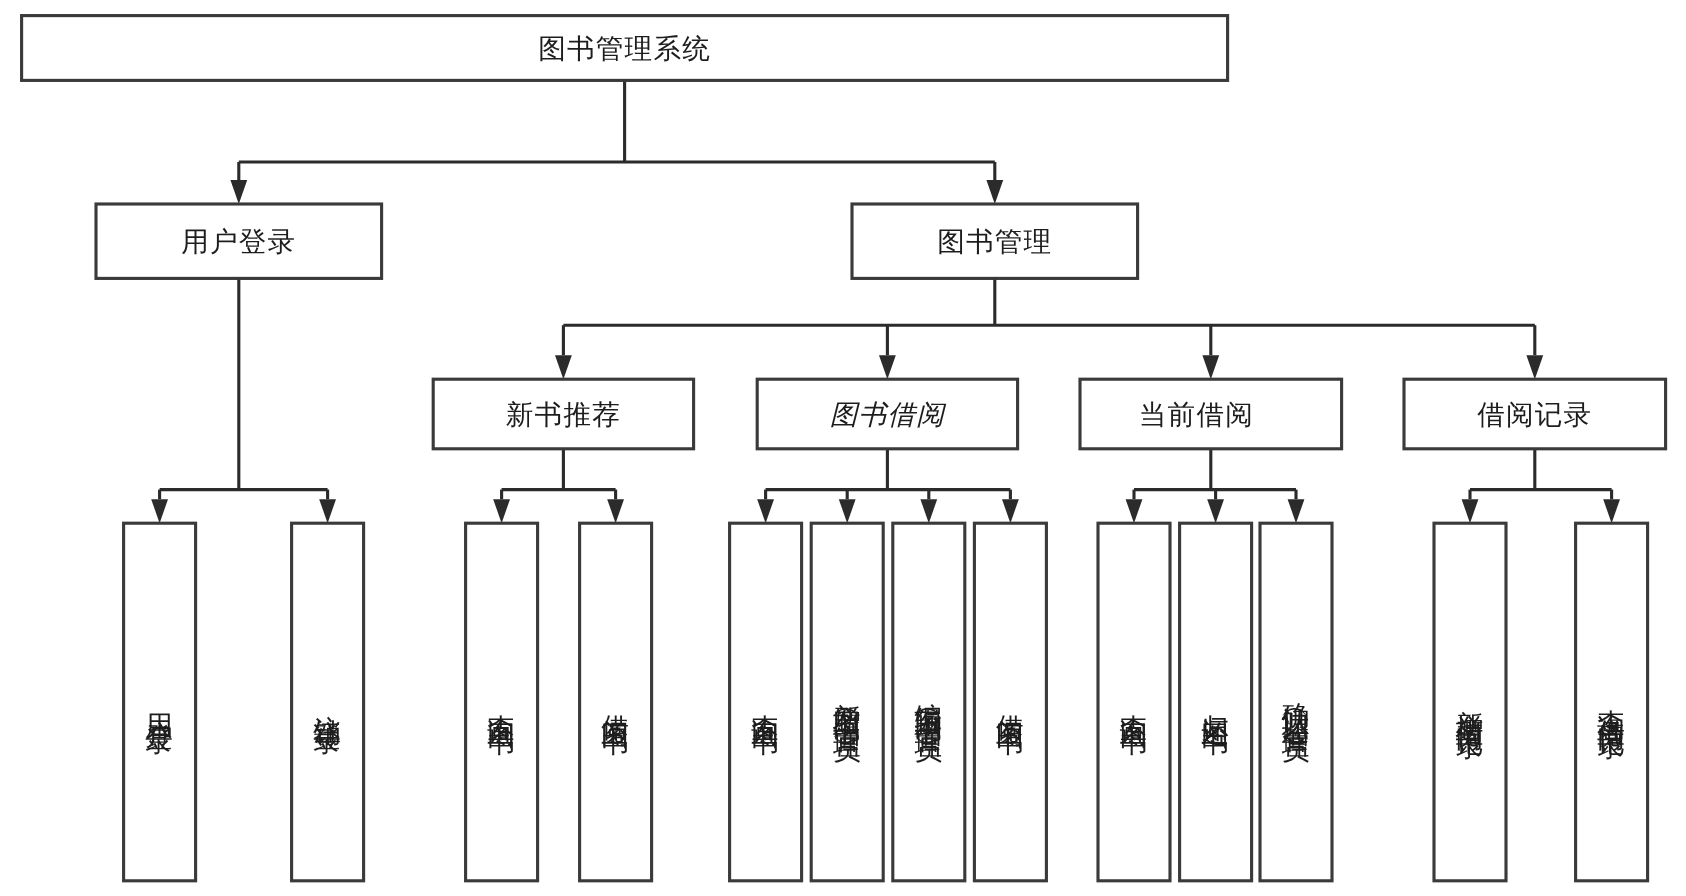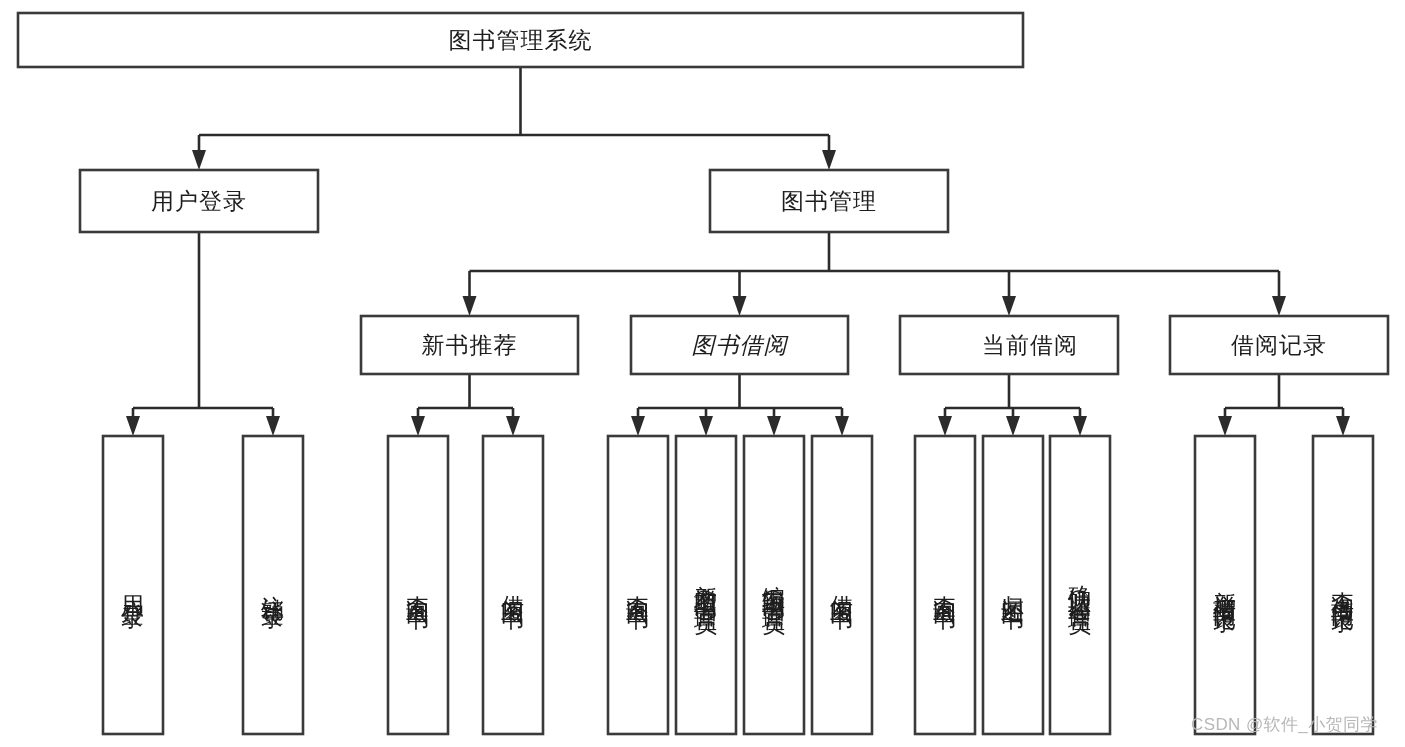--- a/index.html
+++ b/index.html
@@ -131,31 +131,30 @@
         <rect x="1313" y="436" width="60" height="298" class="node-rect" rx="0"></rect>
       </g>
   </svg>
 
   <div id="labels">
       <div class="hlabel" style="left: 18px; top: 13px; width: 1005px; height: 54px;">图书管理系统</div>
       <div class="hlabel" style="left: 80px; top: 170px; width: 238px; height: 62px;">用户登录</div>
       <div class="hlabel" style="left: 710px; top: 170px; width: 238px; height: 62px; text-align: center;">图书管理</div>
       <div class="hlabel" style="left: 361px; top: 316px; width: 217px; height: 58px; text-align: center;">新书推荐</div>
       <div class="hlabel" style="left: 631px; top: 316px; width: 217px; height: 58px; font-style: italic;">图书借阅</div>
-      <div class="hlabel" style="left: 920px; top: 316px; width: 220px; height: 58px;">当前借阅</div>
+      <div class="hlabel" style="left: 887px; top: 316px; width: 220px; height: 58px;">当前借阅</div>
       <div class="hlabel" style="left: 1170px; top: 316px; width: 218px; height: 58px;">借阅记录</div>
       <div class="vert-label" style="left: 103px; top: 436px; width: 60px; height: 298px;">用户登录</div>
       <div class="vert-label" style="left: 243px; top: 436px; width: 60px; height: 298px;">注销登录</div>
       <div class="vert-label" style="left: 388px; top: 436px; width: 60px; height: 298px;">查询图书</div>
       <div class="vert-label" style="left: 483px; top: 436px; width: 60px; height: 298px;">借阅图书</div>
       <div class="vert-label" style="left: 608px; top: 436px; width: 60px; height: 298px;">查询图书</div>
       <div class="vert-label" style="left: 676px; top: 436px; width: 60px; height: 298px;">新增图书（管理员）</div>
       <div class="vert-label" style="left: 744px; top: 436px; width: 60px; height: 298px;">编辑图书（管理员）</div>
       <div class="vert-label" style="left: 812px; top: 436px; width: 60px; height: 298px;">借阅图书</div>
       <div class="vert-label" style="left: 915px; top: 436px; width: 60px; height: 298px;">查询图书</div>
       <div class="vert-label" style="left: 983px; top: 436px; width: 60px; height: 298px;">归还图书</div>
       <div class="vert-label" style="left: 1050px; top: 436px; width: 60px; height: 298px;">确认归还（管理员）</div>
       <div class="vert-label" style="left: 1195px; top: 436px; width: 60px; height: 298px;">新增借阅记录</div>
       <div class="vert-label" style="left: 1313px; top: 436px; width: 60px; height: 298px;">查询借阅记录</div>
     </div>
 
-  <div id="watermark">CSDN @软件_小贺同学</div>
 </div>
 
 </body></html>

